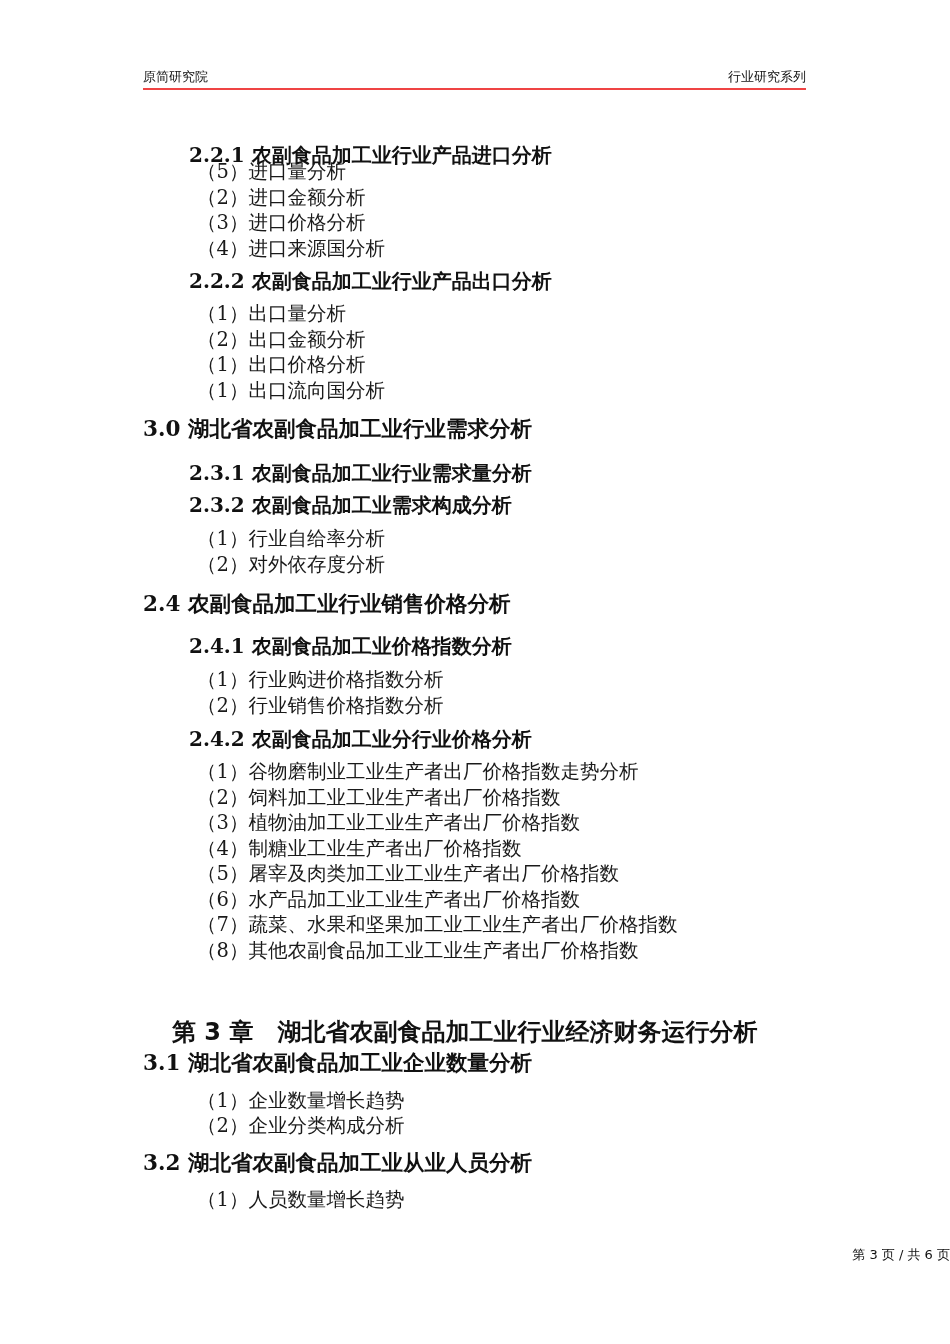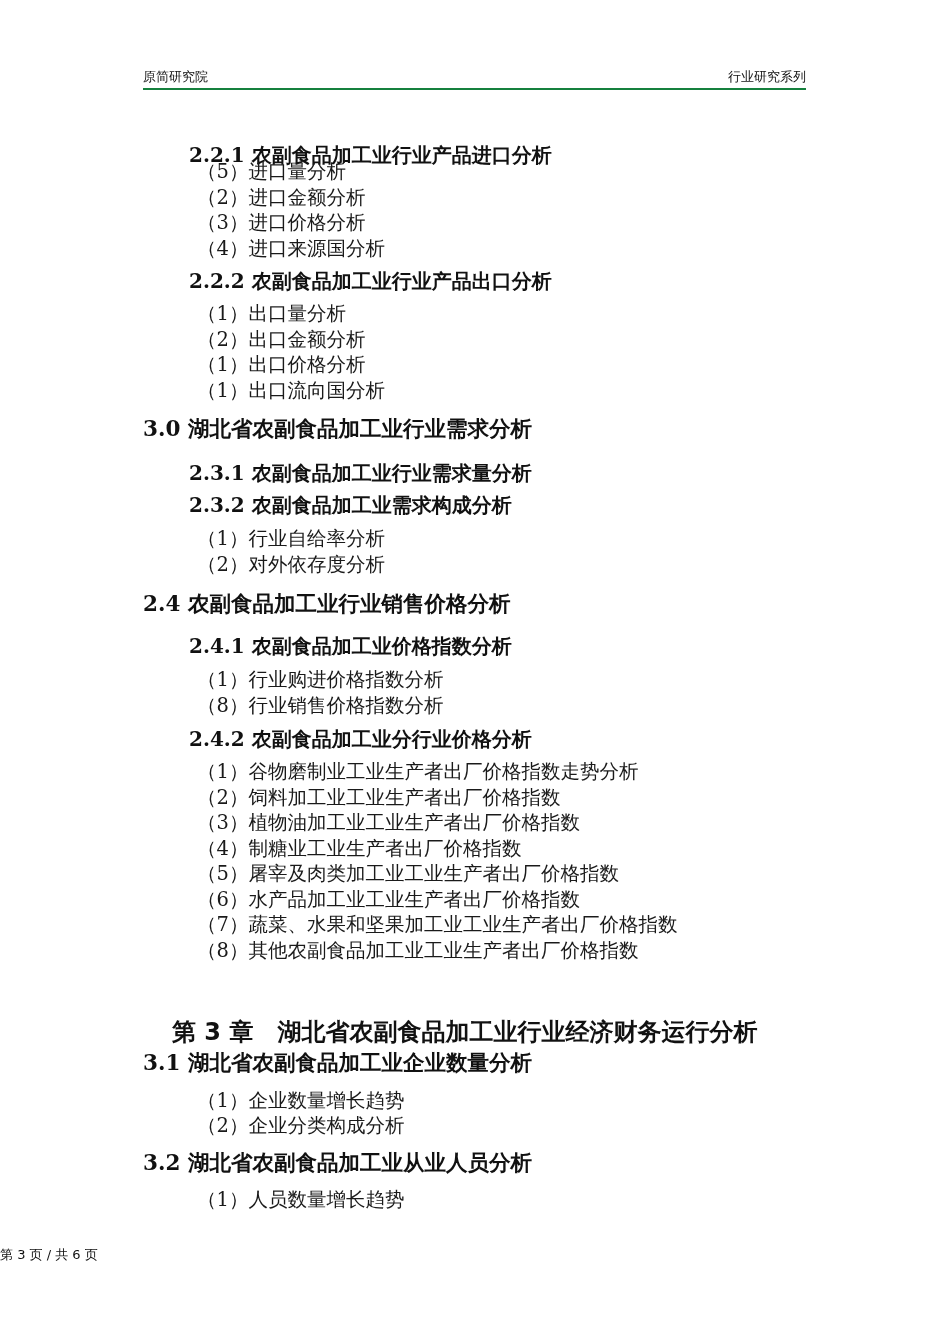--- a/index.html
+++ b/index.html
@@ -14,21 +14,21 @@
       overflow: hidden;
       font-family: "DejaVu Serif", "Liberation Serif", serif;
       color: #111111;
     }
     .header {
       position: absolute;
       left: 143px;
       top: 66px;
       width: 663px;
       height: 22px;
-      border-bottom: 2px solid #15803d;
+      border-bottom: 2px solid #ef4444;
       font-family: "DejaVu Sans", "Liberation Sans", sans-serif;
       font-size: 13px;
     }
     .header .left { position: absolute; left: 0; top: 2px; }
     .header .right { position: absolute; right: 0; top: 2px; }
 
     .line {
       position: absolute;
       white-space: nowrap;
     }
@@ -52,21 +52,21 @@
       font-size: 24px;
       left: 172px;
       font-family: "DejaVu Sans", "Liberation Sans", sans-serif;
       margin-top: 32px;
     }
     .footer {
       position: absolute;
       top: 1246px;
       left: 0;
       width: 950px;
-      text-align: left;
+      text-align: right;
       font-family: "DejaVu Sans", "Liberation Sans", sans-serif;
       font-size: 13px;
     }
   </style>
 </head>
 <body>
 
 <div class="header">
   <span class="left">原简研究院</span>
   <span class="right">行业研究系列</span>
@@ -86,21 +86,21 @@
 
 <div class="line h2" style="top:414px">3.0 湖北省农副食品加工业行业需求分析</div>
 <div class="line h3" style="top:460px">2.3.1 农副食品加工业行业需求量分析</div>
 <div class="line h3" style="top:492px">2.3.2 农副食品加工业需求构成分析</div>
 <div class="line item" style="top:525px">（1）行业自给率分析</div>
 <div class="line item" style="top:551px">（2）对外依存度分析</div>
 
 <div class="line h2" style="top:589px">2.4 农副食品加工业行业销售价格分析</div>
 <div class="line h3" style="top:633px">2.4.1 农副食品加工业价格指数分析</div>
 <div class="line item" style="top:666px">（1）行业购进价格指数分析</div>
-<div class="line item" style="top:692px">（8）行业销售价格指数分析</div>
+<div class="line item" style="top:692px">（2）行业销售价格指数分析</div>
 <div class="line h3" style="top:726px">2.4.2 农副食品加工业分行业价格分析</div>
 <div class="line item" style="top:758px">（1）谷物磨制业工业生产者出厂价格指数走势分析</div>
 <div class="line item" style="top:784px">（2）饲料加工业工业生产者出厂价格指数</div>
 <div class="line item" style="top:809px">（3）植物油加工业工业生产者出厂价格指数</div>
 <div class="line item" style="top:835px">（4）制糖业工业生产者出厂价格指数</div>
 <div class="line item" style="top:860px">（5）屠宰及肉类加工业工业生产者出厂价格指数</div>
 <div class="line item" style="top:886px">（6）水产品加工业工业生产者出厂价格指数</div>
 <div class="line item" style="top:911px">（7）蔬菜、水果和坚果加工业工业生产者出厂价格指数</div>
 <div class="line item" style="top:937px">（8）其他农副食品加工业工业生产者出厂价格指数</div>
 

